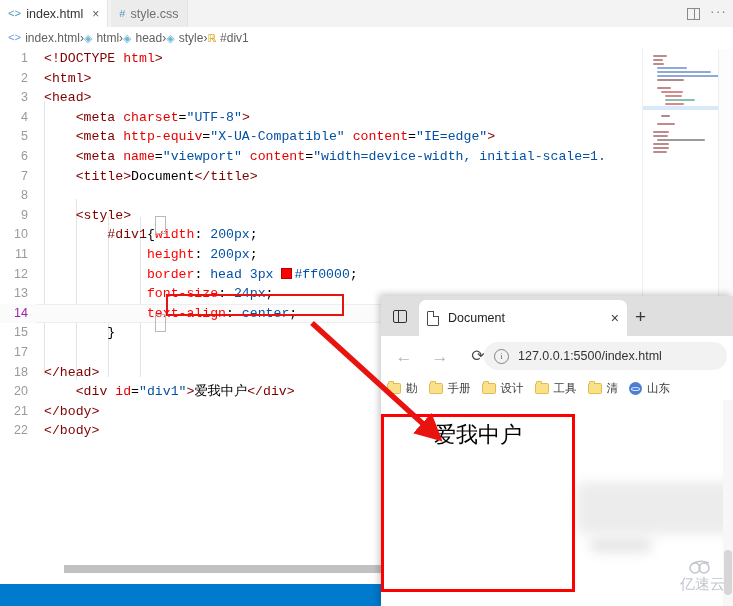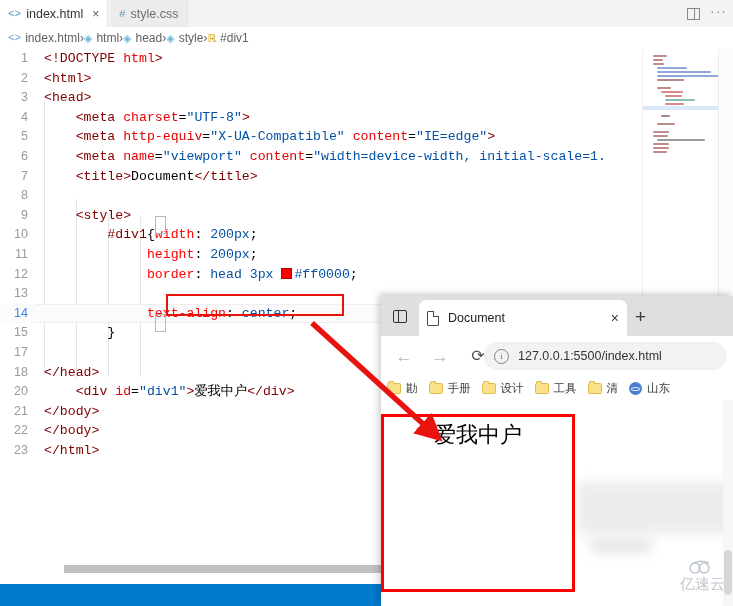--- a/index.html
+++ b/index.html
@@ -39,21 +39,21 @@
 
   
   .codearea{position:absolute;left:0;top:49px;width:733px;height:525px;background:#ffffff;overflow:hidden;}
   .gutter{position:absolute;left:0;top:0;width:36px;height:100%;background:#ffffff;}
   .codelines{position:absolute;left:0;top:0;width:733px;}
   .ln{position:relative;height:19.6px;line-height:19.6px;white-space:pre;
       font-family:"Liberation Mono","DejaVu Sans Mono",monospace;font-size:13.2px;}
   .num{position:absolute;left:0;width:28px;text-align:right;color:#9a9a9a;font-size:12.5px;
        font-family:"Liberation Sans","DejaVu Sans",sans-serif;}
   .code{position:absolute;left:44px;white-space:pre;}
-  .ln.cur .num{color:#3b82f6;}
+  .ln.cur .num{color:#a21caf;}
   .ln.cur{background:#fbfbfb;}
   .ln.cur:before{content:"";position:absolute;left:36px;right:90px;top:0;height:1px;background:#eeeeee;}
   .ln.cur:after{content:"";position:absolute;left:36px;right:90px;bottom:0;height:1px;background:#eeeeee;}
 
   
   .t-tag{color:#800000;}
   .t-ang{color:#800000;}
   .t-attr{color:#e50000;}
   .t-str{color:#0451a5;}
   .t-txt{color:#000000;}
@@ -214,29 +214,28 @@
         <div class="ln"><span class="num">3</span><span class="code"><span class="t-ang">&lt;</span><span class="t-tag">head</span><span class="t-ang">&gt;</span></span></div>
         <div class="ln"><span class="num">4</span><span class="code">    <span class="t-ang">&lt;</span><span class="t-tag">meta </span><span class="t-attr">charset</span><span class="t-punc">=</span><span class="t-str">"UTF-8"</span><span class="t-ang">&gt;</span></span></div>
         <div class="ln"><span class="num">5</span><span class="code">    <span class="t-ang">&lt;</span><span class="t-tag">meta </span><span class="t-attr">http-equiv</span><span class="t-punc">=</span><span class="t-str">"X-UA-Compatible"</span> <span class="t-attr">content</span><span class="t-punc">=</span><span class="t-str">"IE=edge"</span><span class="t-ang">&gt;</span></span></div>
         <div class="ln"><span class="num">6</span><span class="code">    <span class="t-ang">&lt;</span><span class="t-tag">meta </span><span class="t-attr">name</span><span class="t-punc">=</span><span class="t-str">"viewport"</span> <span class="t-attr">content</span><span class="t-punc">=</span><span class="t-str">"width=device-width, initial-scale=1.</span></span></div>
         <div class="ln"><span class="num">7</span><span class="code">    <span class="t-ang">&lt;</span><span class="t-tag">title</span><span class="t-ang">&gt;</span><span class="t-txt">Document</span><span class="t-ang">&lt;/</span><span class="t-tag">title</span><span class="t-ang">&gt;</span></span></div>
         <div class="ln"><span class="num">8</span><span class="code"></span></div>
         <div class="ln"><span class="num">9</span><span class="code">    <span class="t-ang">&lt;</span><span class="t-tag">style</span><span class="t-ang">&gt;</span></span></div>
         <div class="ln"><span class="num">10</span><span class="code">        <span class="t-cssid">#div1</span><span class="t-brace">{</span><span class="t-prop">width</span><span class="t-punc">: </span><span class="t-val">200px</span><span class="t-punc">;</span></span></div>
         <div class="ln"><span class="num">11</span><span class="code">             <span class="t-prop">height</span><span class="t-punc">: </span><span class="t-val">200px</span><span class="t-punc">;</span></span></div>
         <div class="ln"><span class="num">12</span><span class="code">             <span class="t-prop">border</span><span class="t-punc">: </span><span class="t-val">head 3px </span><span class="colorswatch"></span><span class="t-val">#ff0000</span><span class="t-punc">;</span></span></div>
-        <div class="ln"><span class="num">13</span></div>
+        <div class="ln"><span class="num">13</span><span class="code">             <span class="t-prop">font-size</span><span class="t-punc">: </span><span class="t-val">24px</span><span class="t-punc">;</span></span></div>
         <div class="ln cur"><span class="num">14</span><span class="code">             <span class="t-prop">text-align</span><span class="t-punc">: </span><span class="t-val">center</span><span class="t-punc">;</span></span></div>
         <div class="ln"><span class="num">15</span><span class="code">        <span class="t-brace">}</span></span></div>
         <div class="ln"><span class="num">17</span><span class="code"></span></div>
         <div class="ln"><span class="num">18</span><span class="code"><span class="t-ang">&lt;/</span><span class="t-tag">head</span><span class="t-ang">&gt;</span></span></div>
         <div class="ln"><span class="num">20</span><span class="code">    <span class="t-ang">&lt;</span><span class="t-tag">div </span><span class="t-attr">id</span><span class="t-punc">=</span><span class="t-str">"div1"</span><span class="t-ang">&gt;</span><span class="t-txt">爱我中户</span><span class="t-ang">&lt;/</span><span class="t-tag">div</span><span class="t-ang">&gt;</span></span></div>
         <div class="ln"><span class="num">21</span><span class="code"><span class="t-ang">&lt;/</span><span class="t-tag">body</span><span class="t-ang">&gt;</span></span></div>
         <div class="ln"><span class="num">22</span><span class="code"><span class="t-ang">&lt;/</span><span class="t-tag">body</span><span class="t-ang">&gt;</span></span></div>
-        <div class="ln"><span class="num">23</span><span class="code"><span class="t-ang">&lt;/</span><span class="t-tag">html</span><span class="t-ang">&gt;</span></span></div>
       </div>
 
     <div class="brkbox" style="left:155px;top:167px;width:9px;height:16px;"></div>
     <div class="brkbox" style="left:155px;top:265px;width:9px;height:16px;"></div>
   </div>
 
   <div class="minimap">
     <div class="mmline" style="left:10px;top:6px;width:14px;background:#c08a8a;"></div>
     <div class="mmline" style="left:10px;top:10px;width:10px;background:#c08a8a;"></div>
     <div class="mmline" style="left:10px;top:14px;width:11px;background:#c08a8a;"></div>

